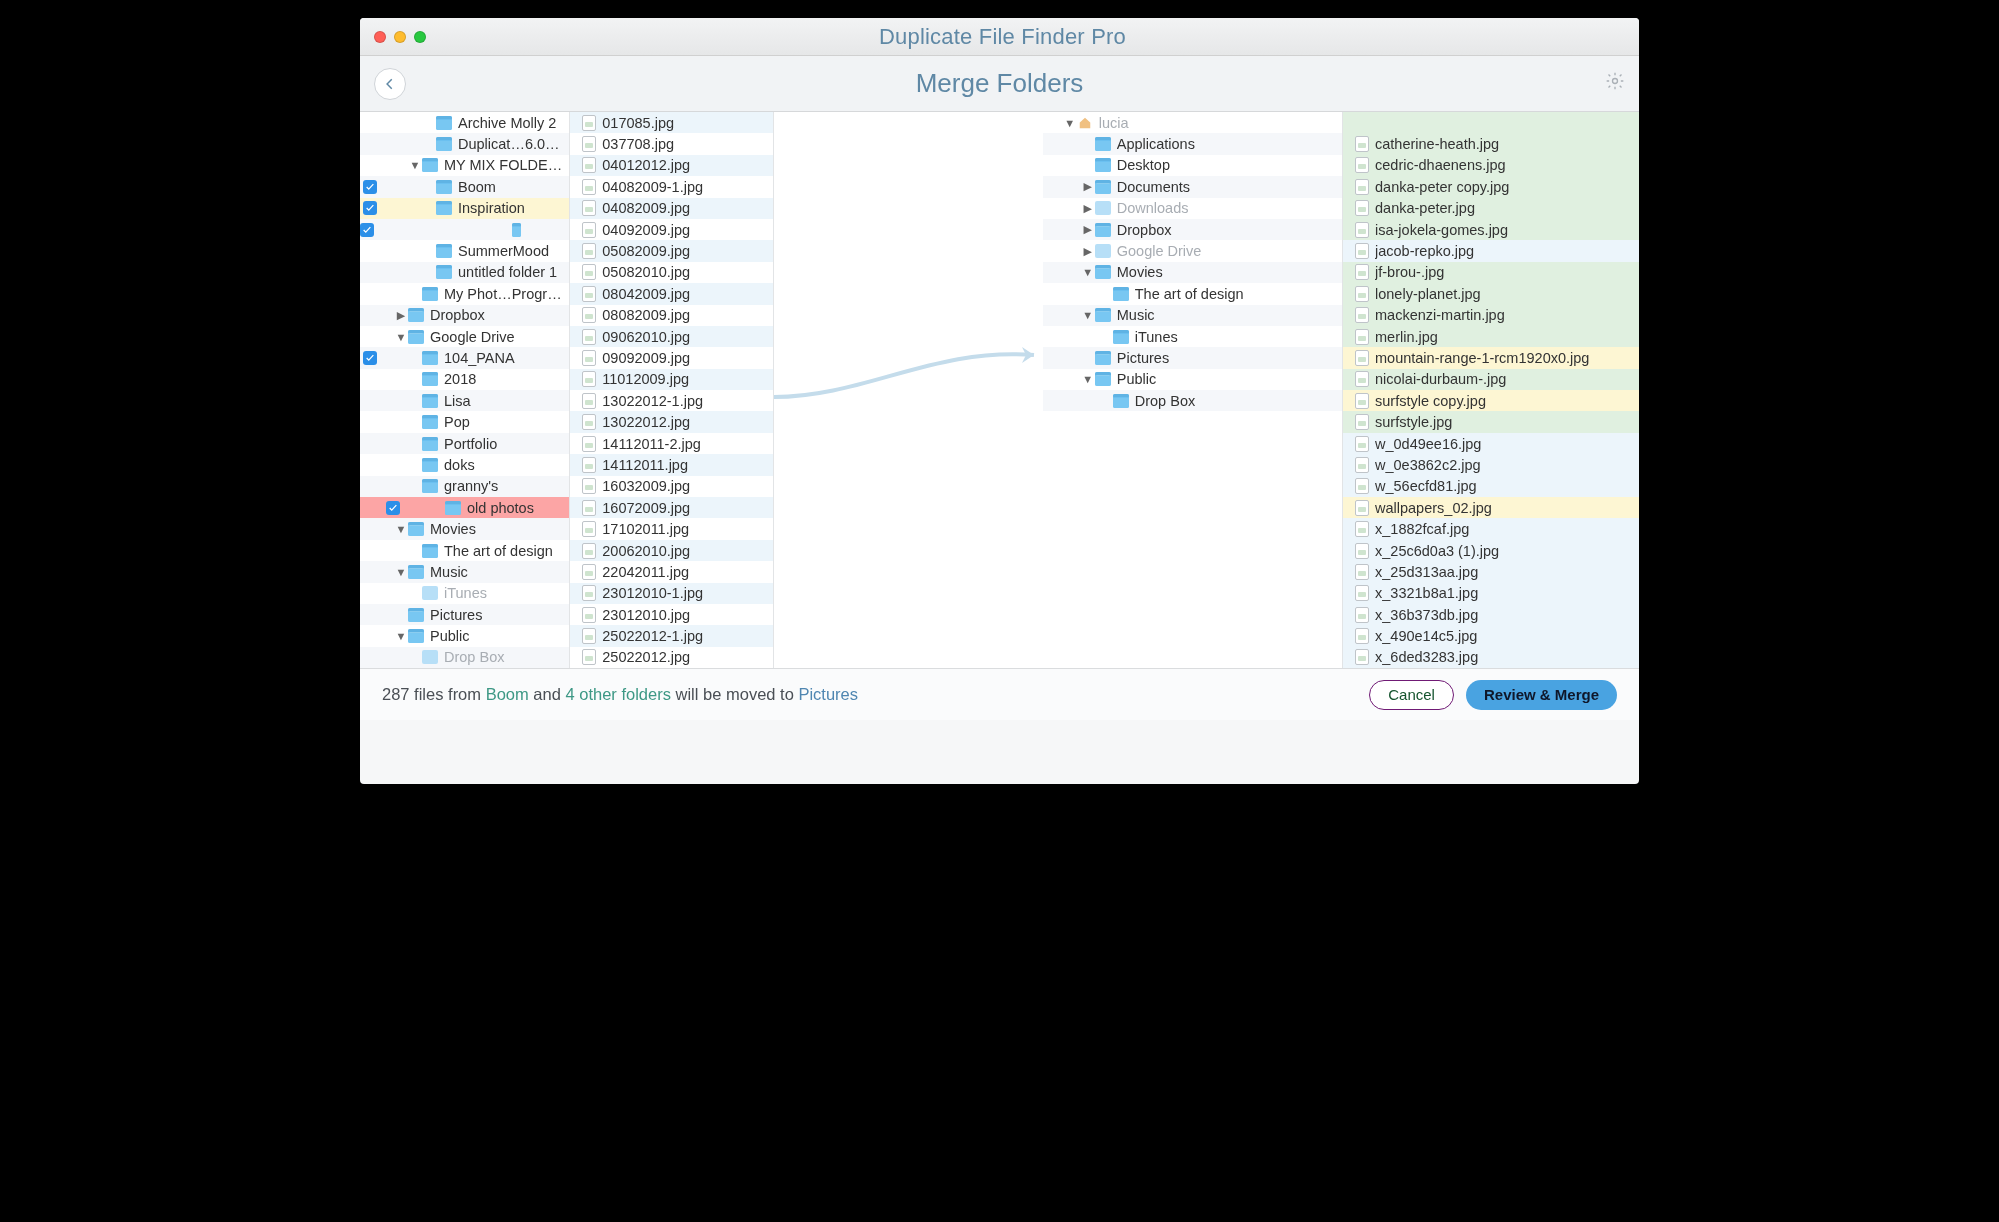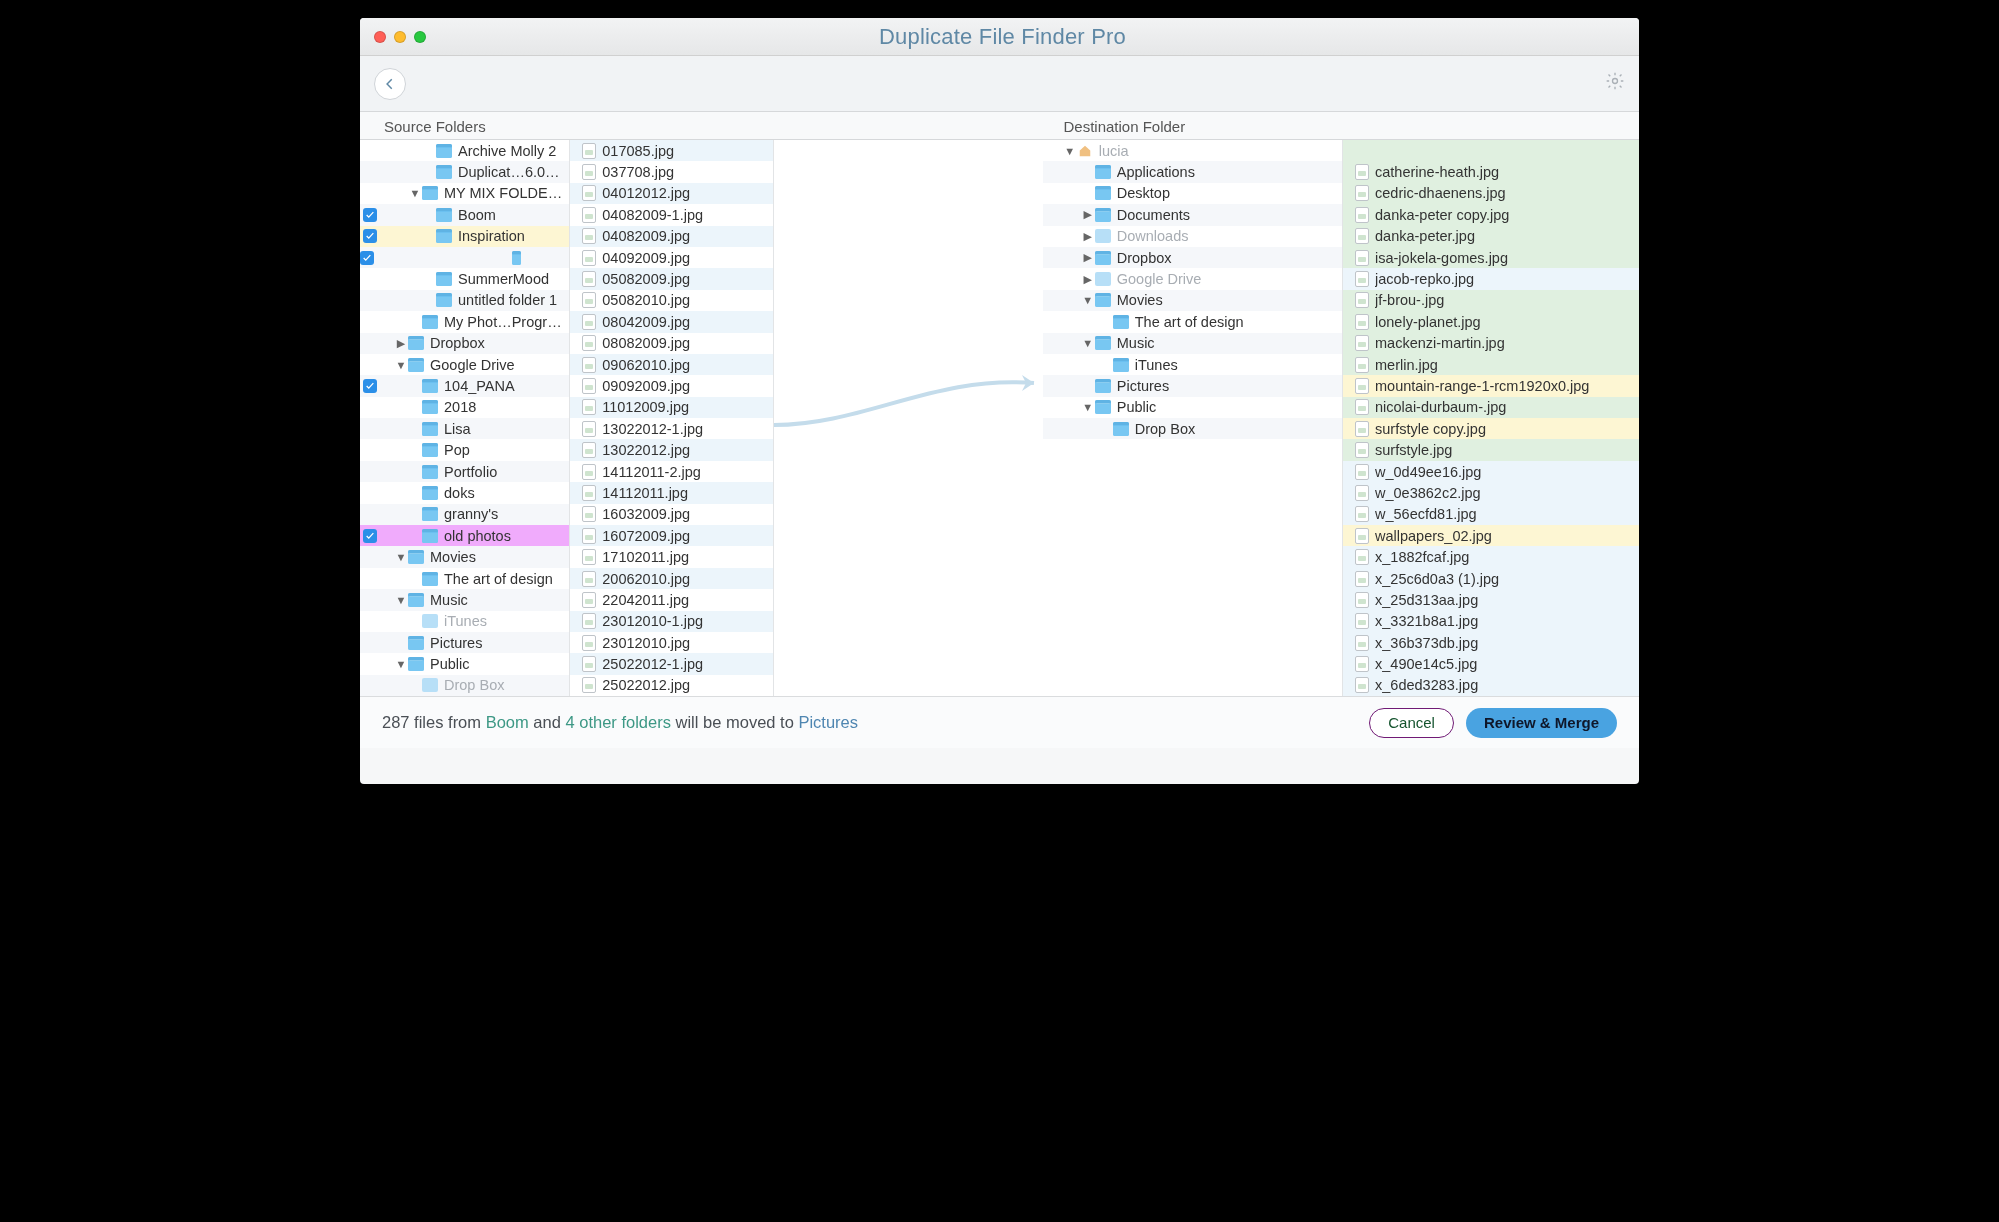--- a/index.html
+++ b/index.html
@@ -122,21 +122,21 @@
     background:#2b8fe8; display:inline-flex; align-items:center; justify-content:center;
   }
   .chk svg { width:10px; height:10px;}
   .label { overflow:hidden; text-overflow:ellipsis; flex:1;}
   .label.faded { color:#a8adb3;}
 
   .hl-green { background:#e0f0e0;}
   .hl-yellow { background:#fdf6d3;}
   .hl-red { background:#f5dada;gap:36px;}
   .hl-sel { background:#e0e0e2;}
-  .hl-blue { background:#f0abfc;}
+  .hl-blue { background:#fca5a5;padding-left:23px;}
   .hl-lblue { background:#ecf5fb;}
 
   .arrow-svg {
     position:absolute;
     left:414px; top:225px;
     width:280px; height:80px;
     pointer-events:none;
   }
 
   .footer {
@@ -177,32 +177,29 @@
     </div>
     <div class="title">Duplicate File Finder Pro</div>
   </div>
 
   <div class="toolbar">
     <div class="back-btn">
       <svg width="14" height="14" viewBox="0 0 24 24">
           <path d="M15 4l-8 8 8 8" fill="none" stroke="#5f88a5" stroke-width="2.5"></path>
         </svg>
     </div>
+    <div class="subtitle">Merge Folders</div>
     <div class="gear">
       <svg width="20" height="20" viewBox="0 0 24 24">
           <circle cx="12" cy="12" r="3" fill="none" stroke="#aab0b6" stroke-width="1.6"></circle>
           <path d="M12 2v3M12 19v3M4.2 4.2l2.1 2.1M17.7 17.7l2.1 2.1M2 12h3M19 12h3M4.2 19.8l2.1-2.1M17.7 6.3l2.1-2.1" stroke="#aab0b6" stroke-width="1.6"></path>
         </svg>
     </div>
   </div>
 
-  <div class="columns-header">
-    <div class="ch src">Source Folders</div>
-    <div class="ch dst">Destination Folder</div>
-  </div>
 
   <div class="body">
     <div class="col tree-src" id="src-tree">
         <div class="row">
           <span class="chkwrap"></span>
           <span class="indent" style="width: 42px;"></span>
           <span class="disclose"></span>
           <span class="icon folder"></span>
           <span class="label">Archive Molly 2</span>
         </div>

